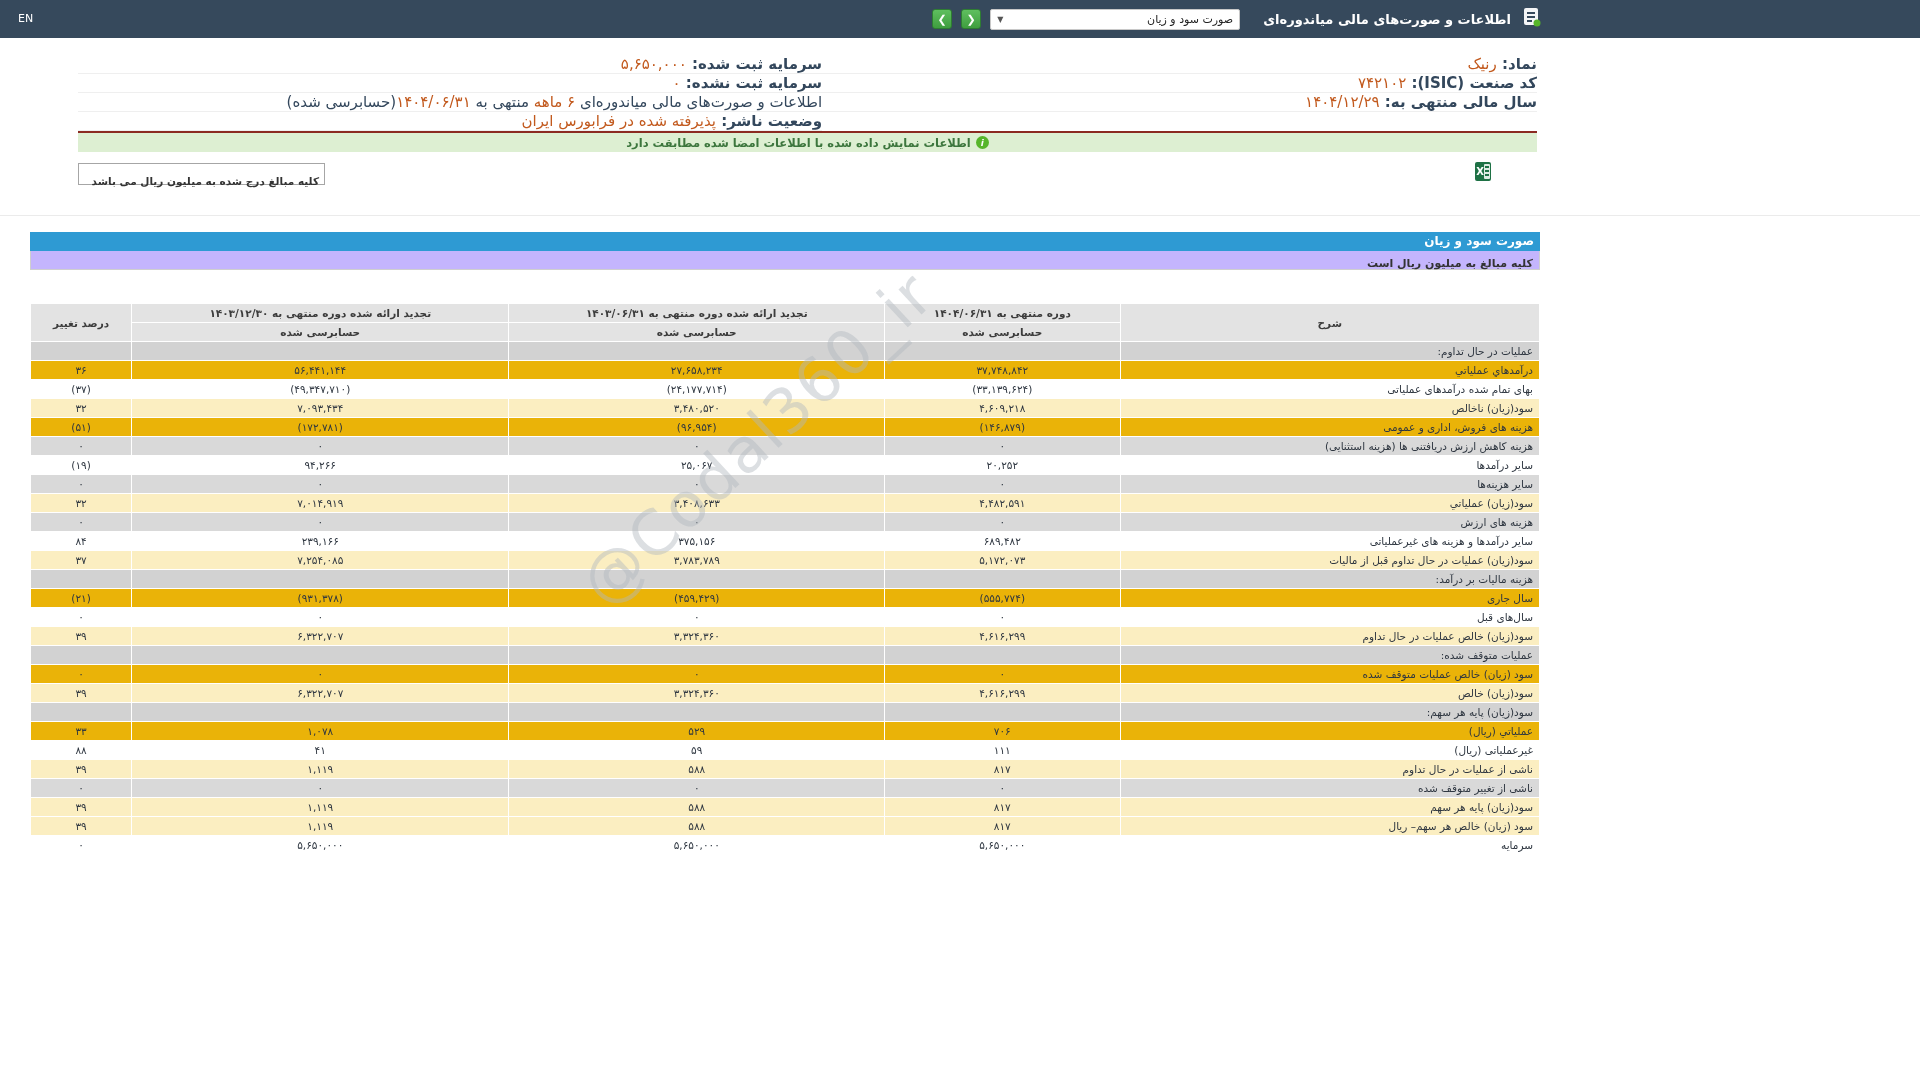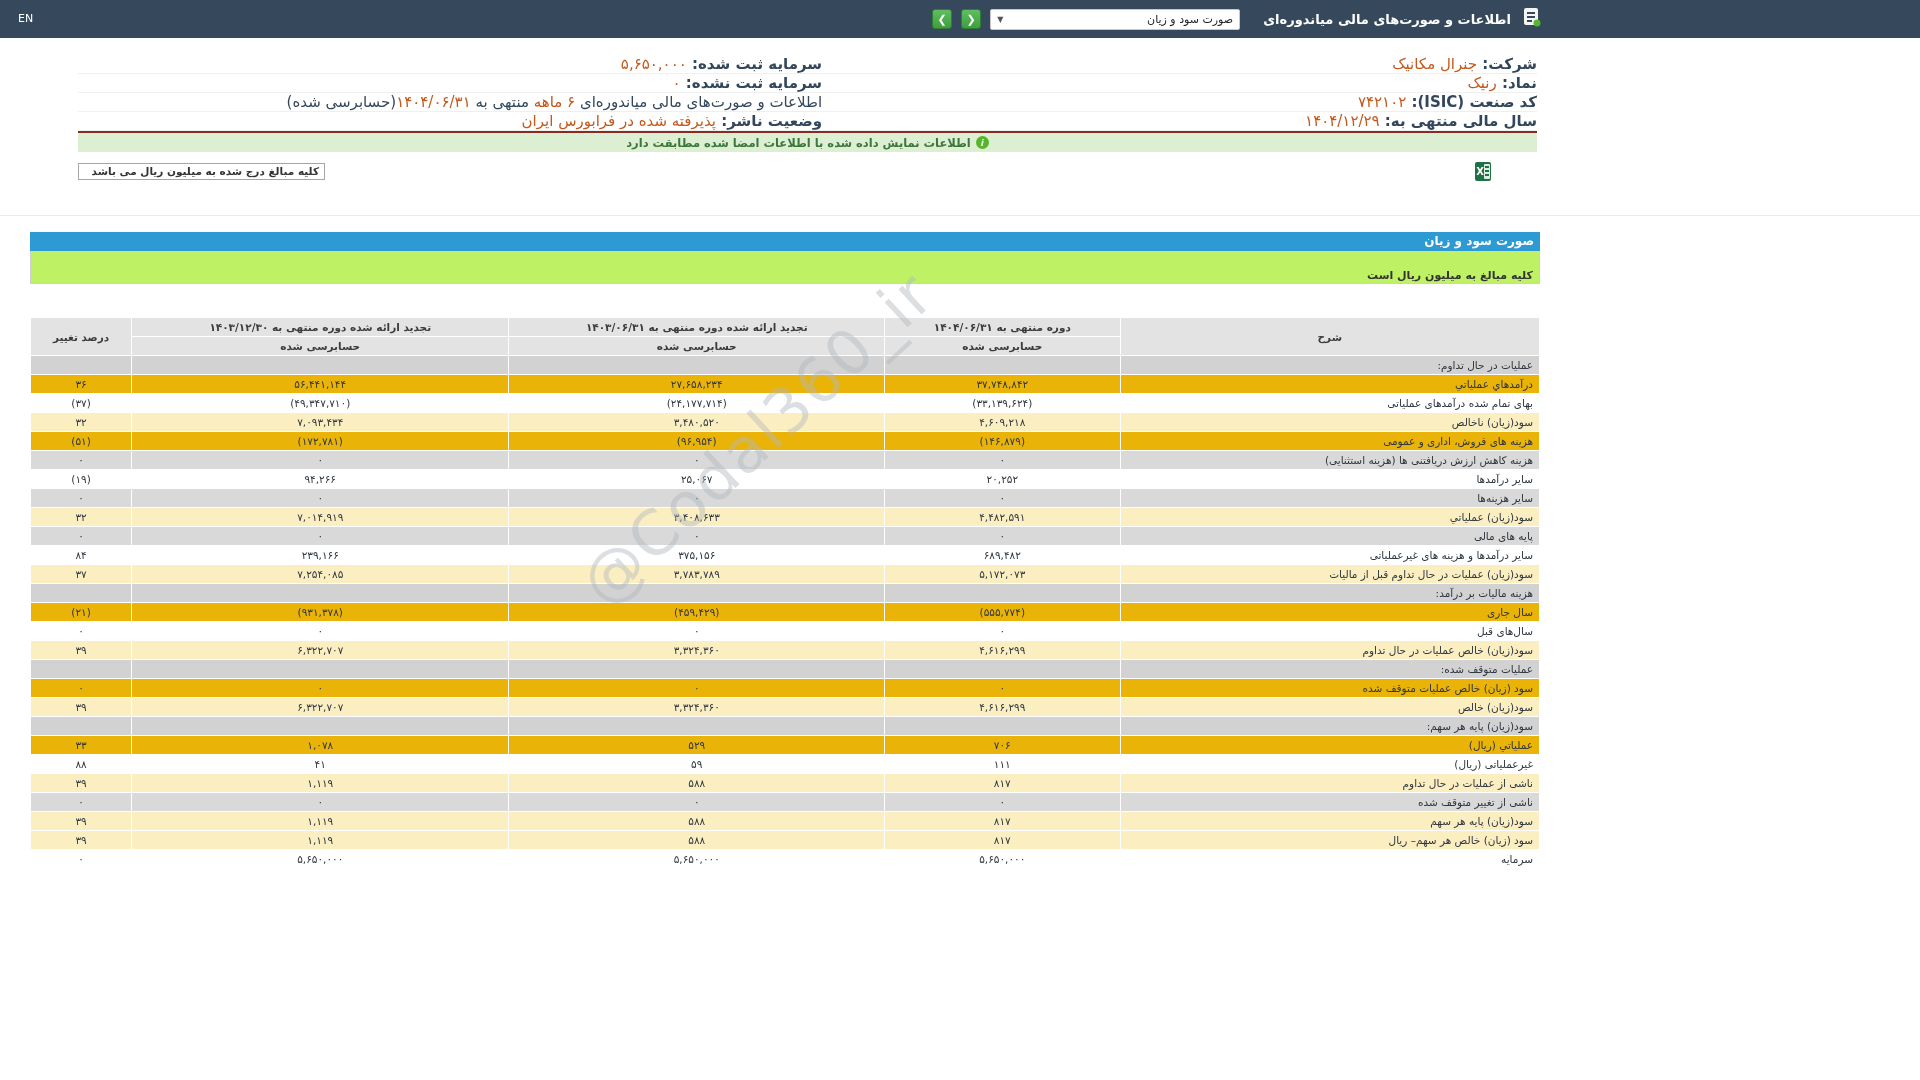--- a/index.html
+++ b/index.html
@@ -125,21 +125,21 @@
   .units-box {
     position: absolute;
     left: 0; top: 0;
     width: 247px; height: 17px;
     border: 1px solid #a6a6a6;
     direction: rtl;
     font-size: 10.5px;
     font-weight: bold;
     color: #333;
     line-height: 15px;
-    padding: 0 5px;
+    padding: 10px 5px;
     background: #fff;
   }
   .excel-icon {
     position: absolute;
     right: 46px; top: -1px;
     cursor: pointer;
   }
   .page-separator {
     margin-top: 34px;
     border-top: 1px solid #ebebeb;
@@ -158,26 +158,26 @@
     color: #ffffff;
     font-size: 12px;
     font-weight: bold;
     line-height: 19px;
     padding: 0 6px;
   }
   .stmt-units-note {
     height: 19px;
     border: 1px solid #cfcfcf;
     border-top: none;
-    background: #bef264;
+    background: #c4b5fd;
     font-size: 11px;
     font-weight: bold;
     color: #333;
     line-height: 17px;
-    padding: 16px 6px;
+    padding: 4px 6px;
   }
   table.pl {
     margin-top: 33px;
     width: 100%;
     border-collapse: collapse;
     font-size: 10.5px;
   }
   table.pl th {
     background: #e3e3e3;
     color: #3c3c3c;
@@ -235,21 +235,20 @@
       <span class="caret">▼</span>
     </div>
     <div class="nav-btn">❯</div>
     <div class="nav-btn">❮</div>
   </div>
   <span class="lang-link">EN</span>
 </div>
 
 <div class="company">
   <div class="company-col-right" id="company-col-right">
-      <div class="info-row"><span class="info-label">شرکت: </span><span class="info-value">جنرال مکانیک</span></div>
       <div class="info-row"><span class="info-label">نماد: </span><span class="info-value">رنیک</span></div>
       <div class="info-row"><span class="info-label">کد صنعت (ISIC): </span><span class="info-value">۷۴۲۱۰۲</span></div>
       <div class="info-row"><span class="info-label">سال مالی منتهی به: </span><span class="info-value">۱۴۰۴/۱۲/۲۹</span></div>
     </div>
   <div class="company-col-left" id="company-col-left">
       <div class="info-row"><span class="info-label">سرمایه ثبت شده: </span><span class="info-value">۵,۶۵۰,۰۰۰</span></div>
       <div class="info-row"><span class="info-label">سرمایه ثبت نشده: </span><span class="info-value">۰</span></div>
       <div class="info-row"><span class="info-plain">اطلاعات و صورت‌های مالی میاندوره‌ای </span><span class="info-value">۶ ماهه</span><span class="info-plain"> منتهی به </span><span class="info-value">۱۴۰۴/۰۶/۳۱</span><span class="info-plain">(حسابرسی شده)</span></div>
       <div class="info-row"><span class="info-label">وضعیت ناشر: </span><span class="info-value">پذیرفته شده در فرابورس ایران</span></div>
     </div>
@@ -360,21 +359,21 @@
           <td class="cell-num">۰</td>
         </tr>
         <tr class="row-yellow">
           <td class="cell-desc">سود(زيان) عملياتي</td>
           <td class="cell-num">۴,۴۸۲,۵۹۱</td>
           <td class="cell-num">۳,۴۰۸,۶۳۳</td>
           <td class="cell-num">۷,۰۱۴,۹۱۹</td>
           <td class="cell-num">۳۲</td>
         </tr>
         <tr class="row-gray">
-          <td class="cell-desc">پایه های مالی</td>
+          <td class="cell-desc">هزینه های ارزش</td>
           <td class="cell-num">۰</td>
           <td class="cell-num">۰</td>
           <td class="cell-num">۰</td>
           <td class="cell-num">۰</td>
         </tr>
         <tr class="row-white">
           <td class="cell-desc">سایر درآمدها و هزینه های غیرعملیاتی</td>
           <td class="cell-num">۶۸۹,۴۸۲</td>
           <td class="cell-num">۳۷۵,۱۵۶</td>
           <td class="cell-num">۲۳۹,۱۶۶</td>

